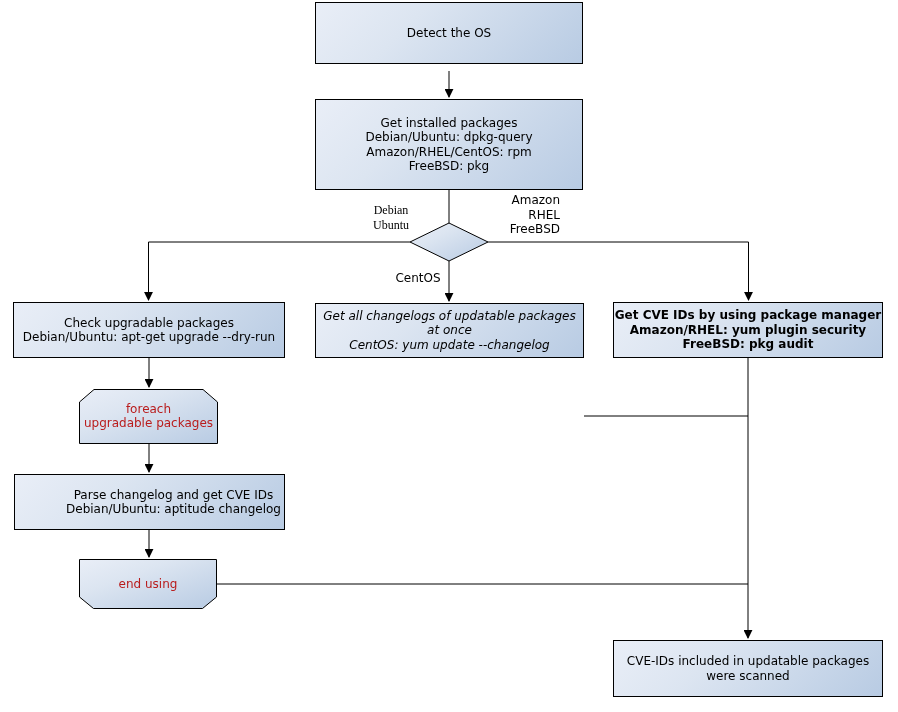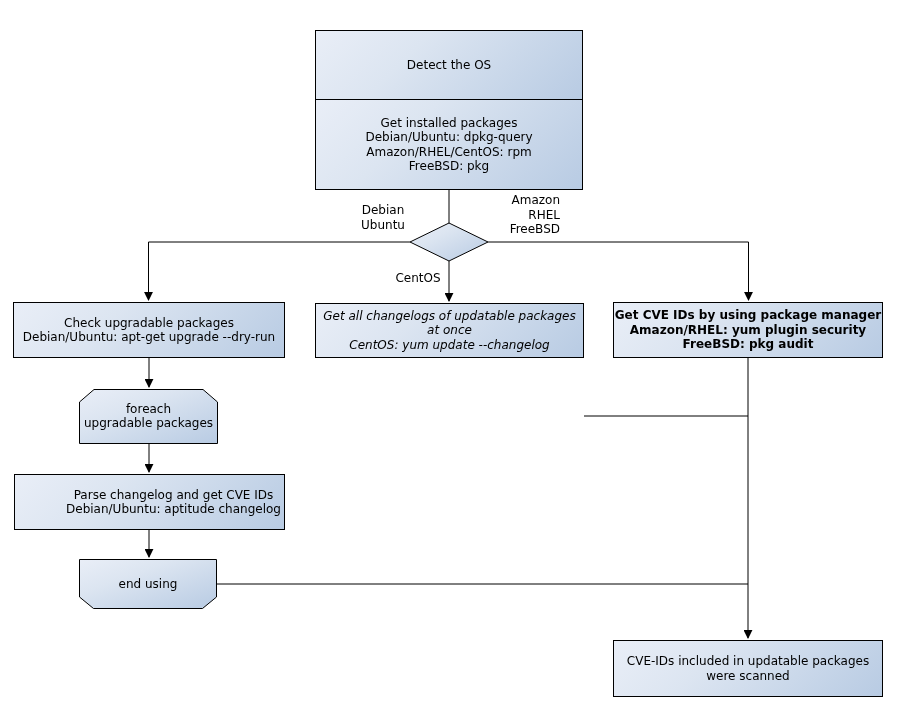--- a/index.html
+++ b/index.html
@@ -43,21 +43,21 @@
     max-width: none;
   }
   .shape-label {
     position: absolute;
     display: flex;
     align-items: center;
     justify-content: center;
     z-index: 3;
     font-size: 12px;
     line-height: 14.5px;
-    color: #000000;
+    color: #b91c1c;
     text-align: center;
     background: transparent;
     border: none;
   }
   .edge-label {
     position: absolute;
     z-index: 3;
     font-size: 12px;
     line-height: 14.5px;
     color: #000000;
@@ -94,21 +94,21 @@
     <path d="M584,416 H748" stroke="#000" stroke-width="1" fill="none"></path>
     <path d="M748,358 V638" stroke="#000" stroke-width="1" fill="none" marker-end="url(#arrow)"></path>
 
     <polygon points="449,223 488,242 449,261 410,242" fill="url(#shapeGrad)" stroke="#000" stroke-width="1"></polygon>
 
     <polygon points="94,389.5 203,389.5 217.5,402 217.5,443.5 79.5,443.5 79.5,402" fill="url(#shapeGrad)" stroke="#000" stroke-width="1"></polygon>
 
     <polygon points="79.5,559.5 216.5,559.5 216.5,597 202.5,608.5 93.5,608.5 79.5,597" fill="url(#shapeGrad)" stroke="#000" stroke-width="1"></polygon>
   </svg>
 
-  <div class="node" style="left:315px; top:30px; width:268px; height:70px;">
+  <div class="node" style="left:315px; top:2px; width:268px; height:62px;">
     <div class="node-label">Detect the OS</div>
   </div>
 
   <div class="node" style="left:315px; top:99px; width:268px; height:91px;">
     <div class="node-label">Get installed packages
 Debian/Ubuntu: dpkg-query
 Amazon/RHEL/CentOS: rpm
 FreeBSD: pkg</div>
   </div>
 
@@ -141,21 +141,21 @@
 
   <div class="shape-label" style="left:79px; top:389px; width:139px; height:54px;">
     <div class="node-label">foreach
 upgradable  packages</div>
   </div>
 
   <div class="shape-label" style="left:79px; top:559px; width:138px; height:50px;">
     <div class="node-label">end using</div>
   </div>
 
-  <div class="edge-label" style="left:347px; top:203px; width:72px;">Debian
+  <div class="edge-label" style="left:355px; top:203px; width:72px;font-family:Liberation Serif, serif;">Debian
 Ubuntu</div>
 
   <div class="edge-label" style="left:486px; top:193px; width:74px;text-align:right;">Amazon
 RHEL
 FreeBSD</div>
 
   <div class="edge-label" style="left:385px; top:271px; width:66px;">CentOS</div>
 
 </div>
 

